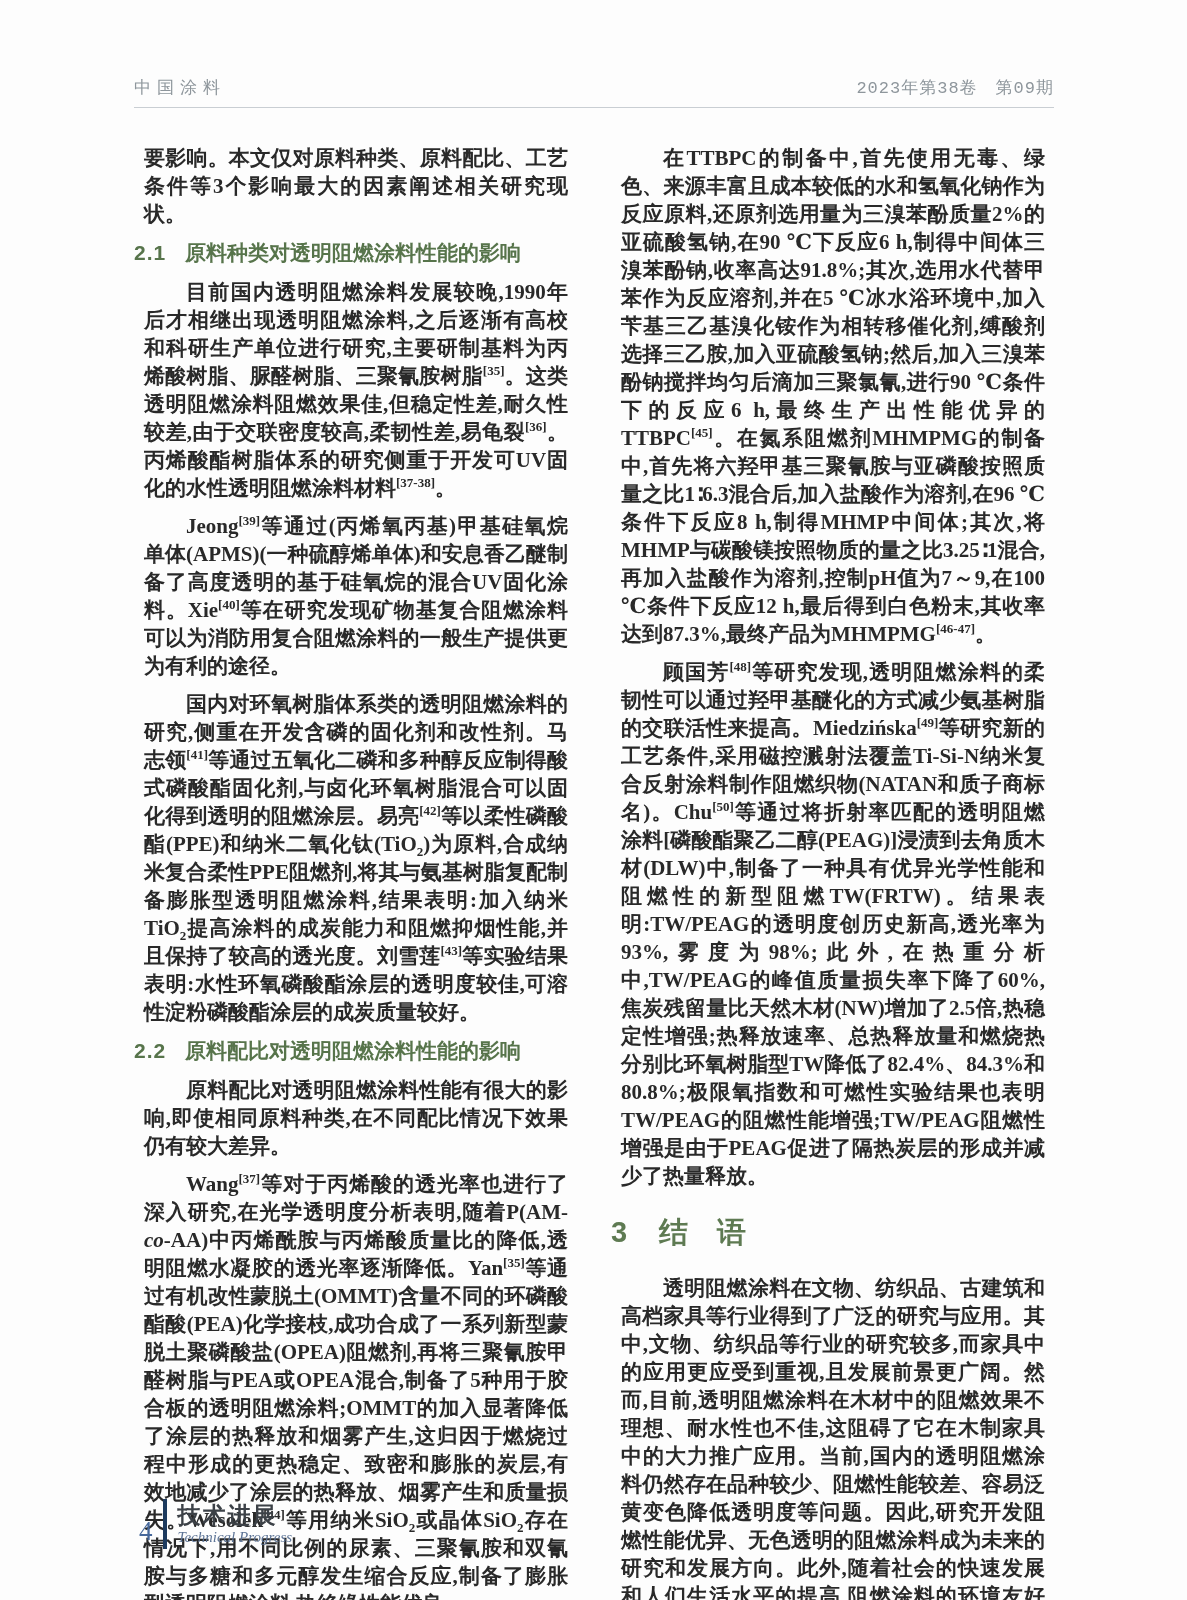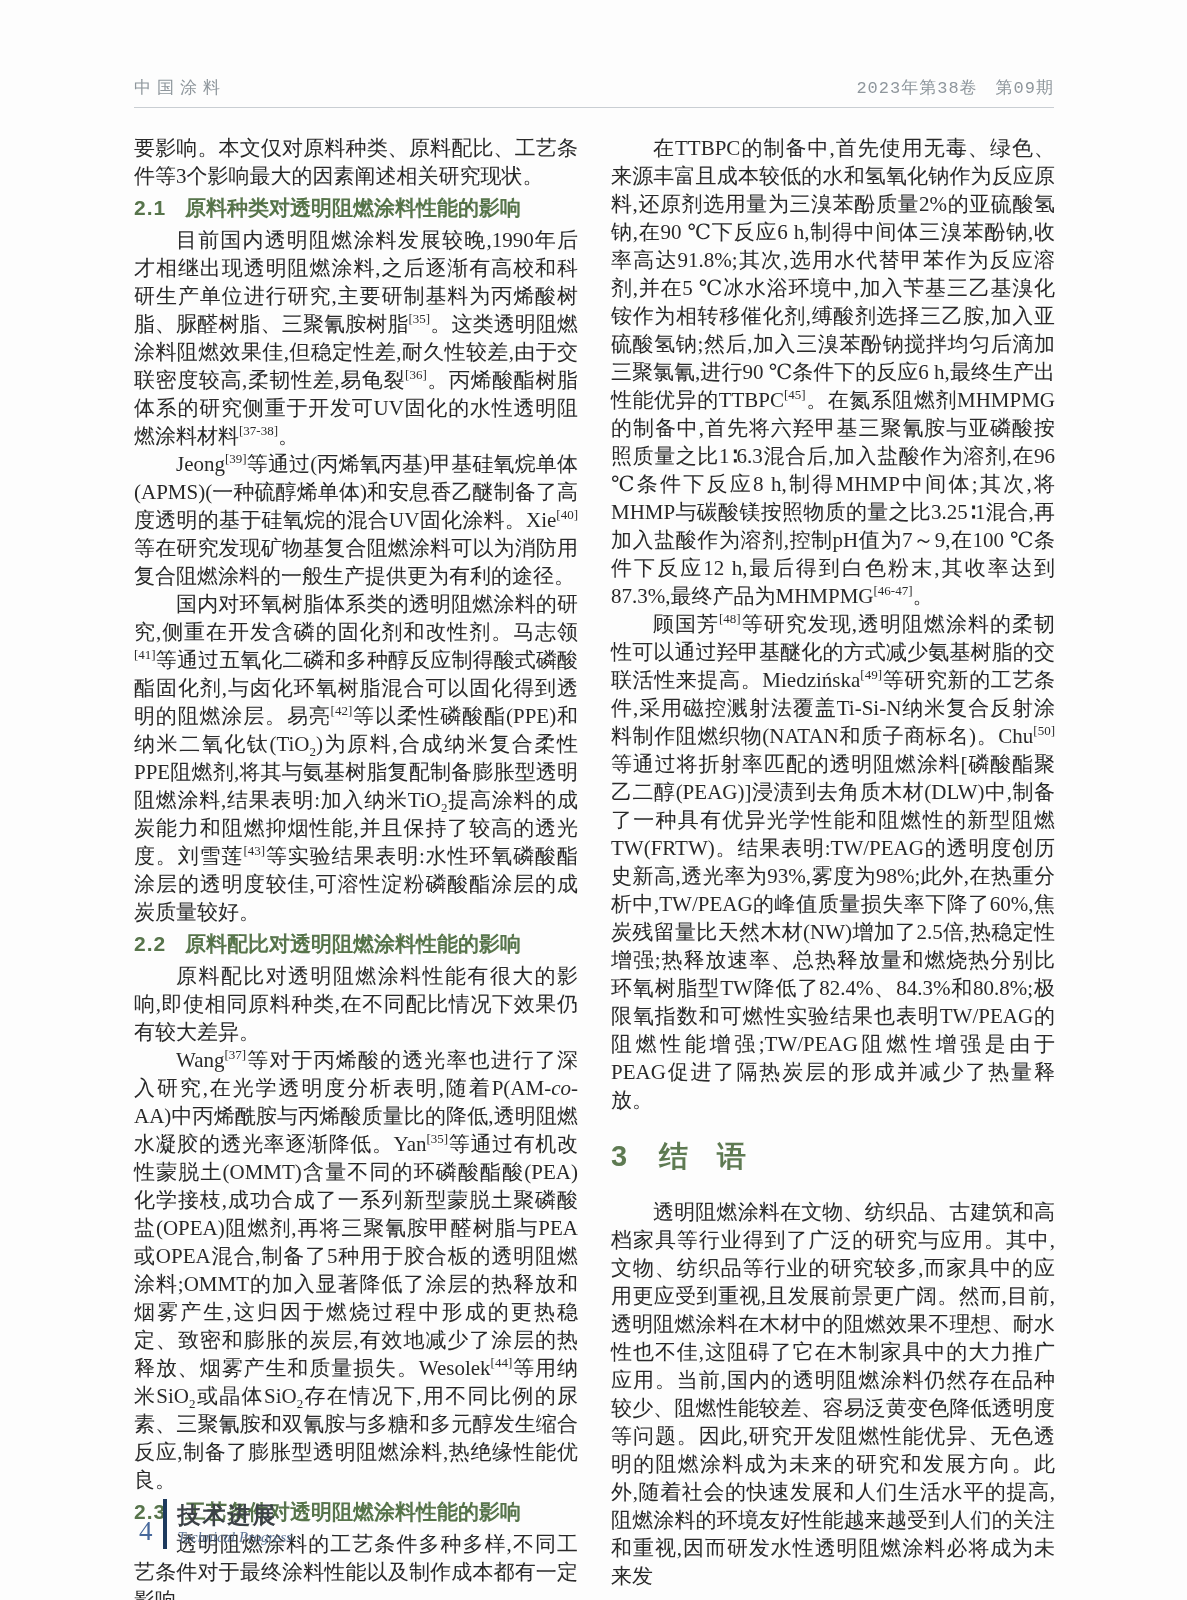--- a/index.html
+++ b/index.html
@@ -24,21 +24,21 @@
   .content{
     position:absolute;top:134px;left:134px;width:921px;
     display:flex;gap:33px;
   }
   .col{
     width:444px;flex:0 0 444px;
     font-size:21px;line-height:28px;
     text-align:justify;
     text-justify:inter-ideograph;
   }
-  .para{margin:0;}
+  .para{margin:10px;font-weight:bold;}
   .para.indent{text-indent:2em;}
   .h2{
     font-family:"Liberation Sans","DejaVu Sans",sans-serif;
     font-weight:bold;color:#57744b;
     font-size:21px;line-height:30px;
     margin:3px 0;text-align:left;text-indent:0;
   }
   .h2 .hnum{margin-right:0.9em;letter-spacing:1px;margin-top:8px;}
   .h1{
     font-family:"Liberation Sans","DejaVu Sans",sans-serif;

